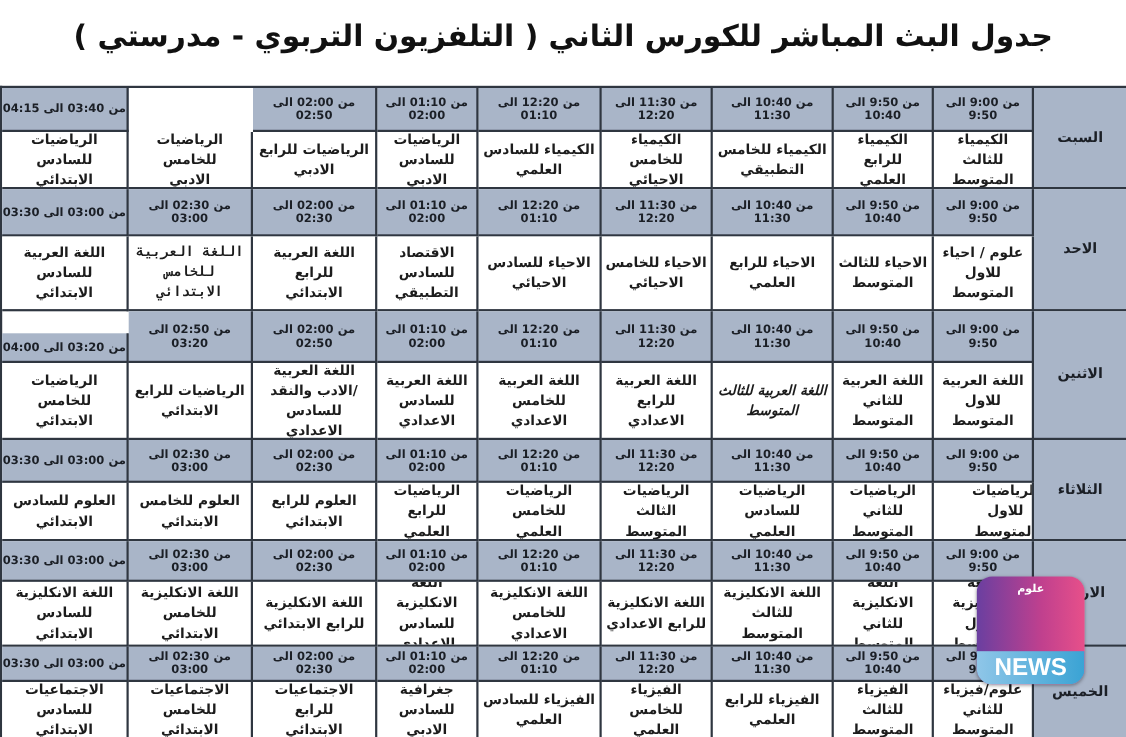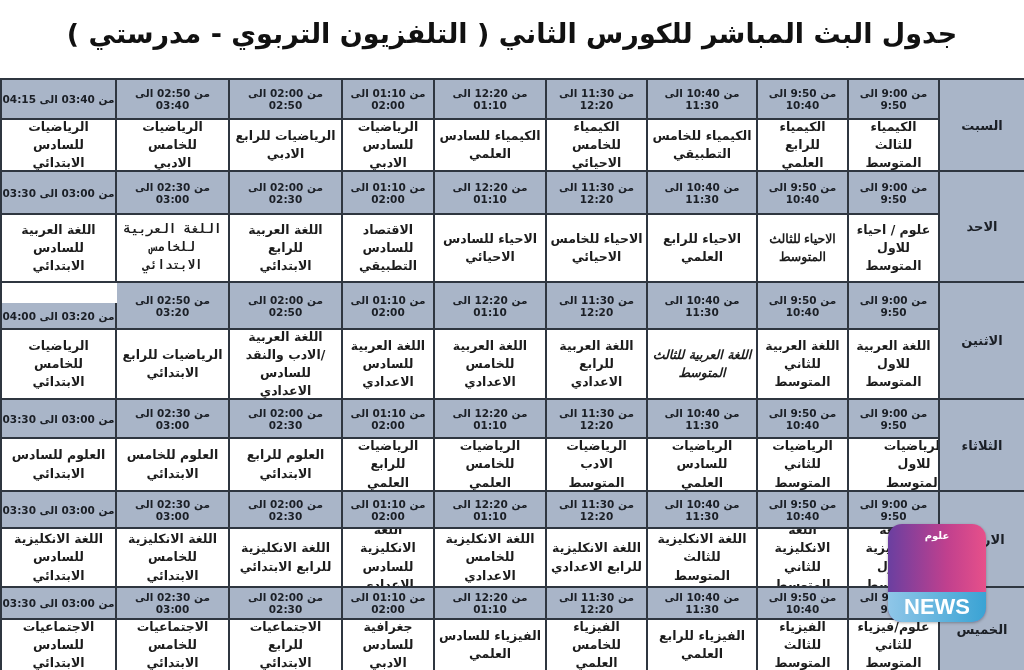--- a/index.html
+++ b/index.html
@@ -76,32 +76,31 @@
 الاحيائي</div>
     <div class="cell time" style="grid-area: 1 / 5;">من 12:20 الى 01:10</div>
     <div class="cell subj" style="grid-area: 2 / 5;">الكيمياء للسادس
 العلمي</div>
     <div class="cell time" style="grid-area: 1 / 4;">من 01:10 الى 02:00</div>
     <div class="cell subj" style="grid-area: 2 / 4;">الرياضيات للسادس
 الادبي</div>
     <div class="cell time" style="grid-area: 1 / 3;">من 02:00 الى 02:50</div>
     <div class="cell subj" style="grid-area: 2 / 3;">الرياضيات للرابع
 الادبي</div>
-    <div class="cell time" style="grid-area: 1 / 2;">من 02:50 الى 03:40</div>
     <div class="cell subj" style="grid-area: 2 / 2;">الرياضيات للخامس
 الادبي</div>
     <div class="cell time" style="grid-area: 1 / 1;">من 03:40 الى 04:15</div>
     <div class="cell subj" style="grid-area: 2 / 1;">الرياضيات للسادس
 الابتدائي</div>
     <div class="cell day" style="grid-area: 3 / 10 / span 2;">الاحد</div>
     <div class="cell time" style="grid-area: 3 / 9;">من 9:00 الى 9:50</div>
     <div class="cell subj" style="grid-area: 4 / 9;">علوم / احياء
 للاول المتوسط</div>
     <div class="cell time" style="grid-area: 3 / 8;">من 9:50 الى 10:40</div>
-    <div class="cell subj" style="grid-area: 4 / 8; font-family: Liberation Serif, serif;">الاحياء للثالث
+    <div class="cell subj" style="grid-area: 4 / 8;">الاحياء للثالث
 المتوسط</div>
     <div class="cell time" style="grid-area: 3 / 7;">من 10:40 الى 11:30</div>
     <div class="cell subj" style="grid-area: 4 / 7;">الاحياء للرابع العلمي</div>
     <div class="cell time" style="grid-area: 3 / 6;">من 11:30 الى 12:20</div>
     <div class="cell subj" style="grid-area: 4 / 6;">الاحياء للخامس
 الاحيائي</div>
     <div class="cell time" style="grid-area: 3 / 5;">من 12:20 الى 01:10</div>
     <div class="cell subj" style="grid-area: 4 / 5;">الاحياء للسادس
 الاحيائي</div>
     <div class="cell time" style="grid-area: 3 / 4;">من 01:10 الى 02:00</div>
@@ -149,21 +148,21 @@
     <div class="cell time" style="grid-area: 7 / 9;">من 9:00 الى 9:50</div>
     <div class="cell subj" style="grid-area: 8 / 9; padding-left: 44px;">الرياضيات للاول
 المتوسط</div>
     <div class="cell time" style="grid-area: 7 / 8;">من 9:50 الى 10:40</div>
     <div class="cell subj" style="grid-area: 8 / 8;">الرياضيات للثاني
 المتوسط</div>
     <div class="cell time" style="grid-area: 7 / 7;">من 10:40 الى 11:30</div>
     <div class="cell subj" style="grid-area: 8 / 7;">الرياضيات للسادس
 العلمي</div>
     <div class="cell time" style="grid-area: 7 / 6;">من 11:30 الى 12:20</div>
-    <div class="cell subj" style="grid-area: 8 / 6;">الرياضيات الادب
+    <div class="cell subj" style="grid-area: 8 / 6;">الرياضيات الثالث
 المتوسط</div>
     <div class="cell time" style="grid-area: 7 / 5;">من 12:20 الى 01:10</div>
     <div class="cell subj" style="grid-area: 8 / 5;">الرياضيات للخامس
 العلمي</div>
     <div class="cell time" style="grid-area: 7 / 4;">من 01:10 الى 02:00</div>
     <div class="cell subj" style="grid-area: 8 / 4;">الرياضيات للرابع
 العلمي</div>
     <div class="cell time" style="grid-area: 7 / 3;">من 02:00 الى 02:30</div>
     <div class="cell subj" style="grid-area: 8 / 3;">العلوم للرابع
 الابتدائي</div>

